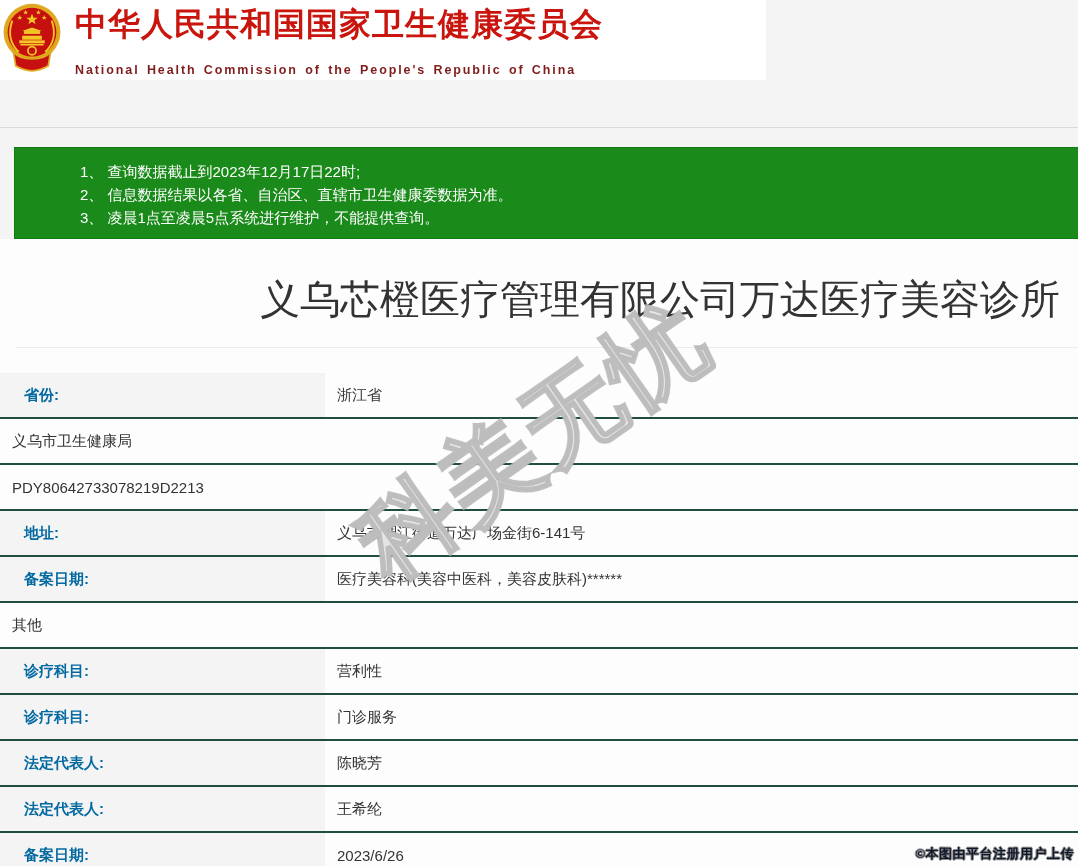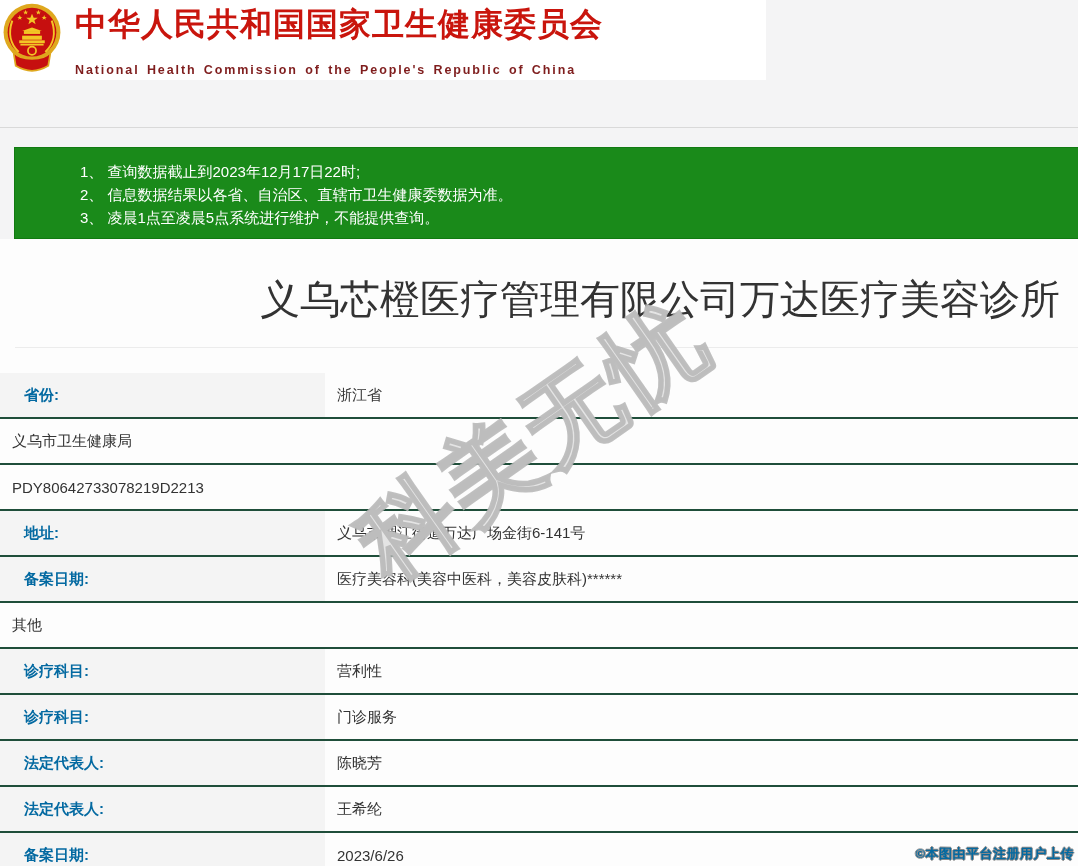--- a/index.html
+++ b/index.html
@@ -67,21 +67,21 @@
     transform:translate(-50%,-50%) rotate(-35deg);
     font-size:96px; font-weight:bold; white-space:nowrap;
     color:rgba(255,255,255,0.55);
     -webkit-text-stroke:2.5px rgba(182,182,182,0.85);
     text-shadow:0 0 1px #c4c4c4;
     letter-spacing:4px; pointer-events:none; z-index:5;
   }
   .corner-watermark {
     position:absolute; right:4px; bottom:3px;
     font-size:13px; font-weight:bold; letter-spacing:0.5px;
-    color:#0369a1;
+    color:#0f172a;
     text-shadow:-1px 0 #8a8a8a, 1px 0 #8a8a8a, 0 -1px #8a8a8a, 0 1px #8a8a8a;
     z-index:6; pointer-events:none;
   }
 </style>
 </head>
 <body>
 
 <div class="viewport">
   <div class="page">
 

